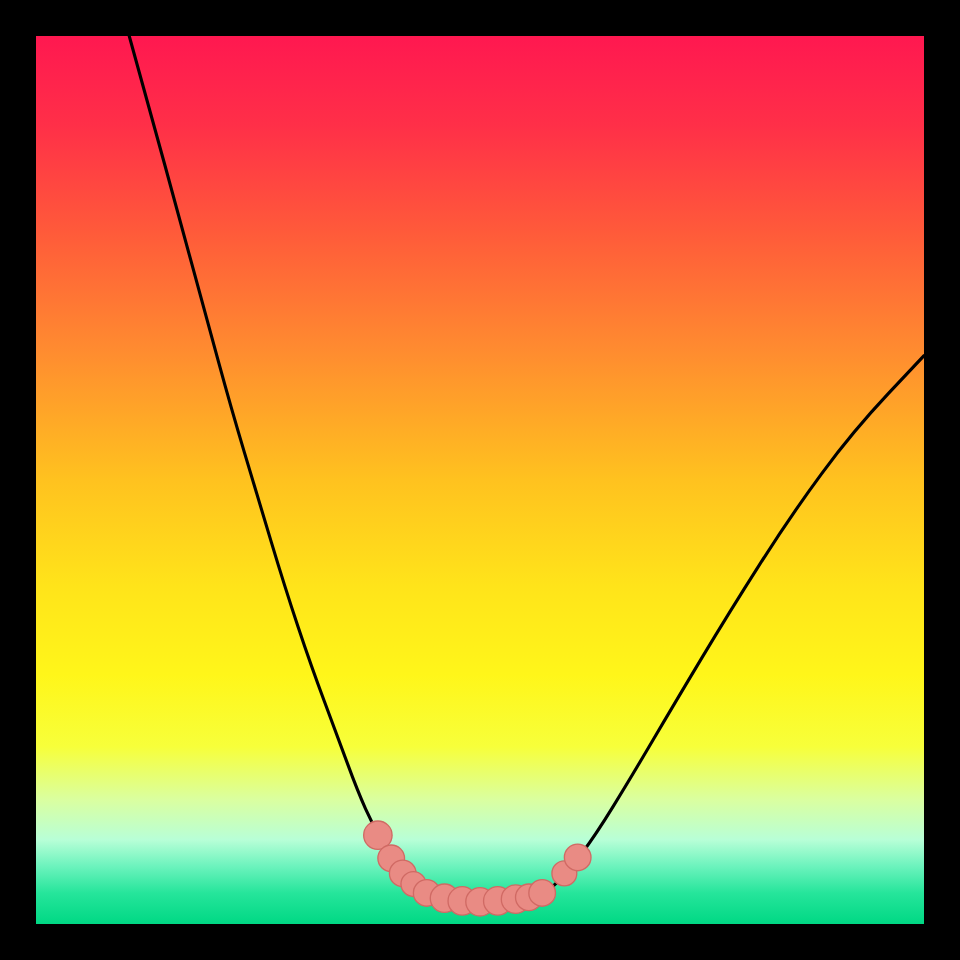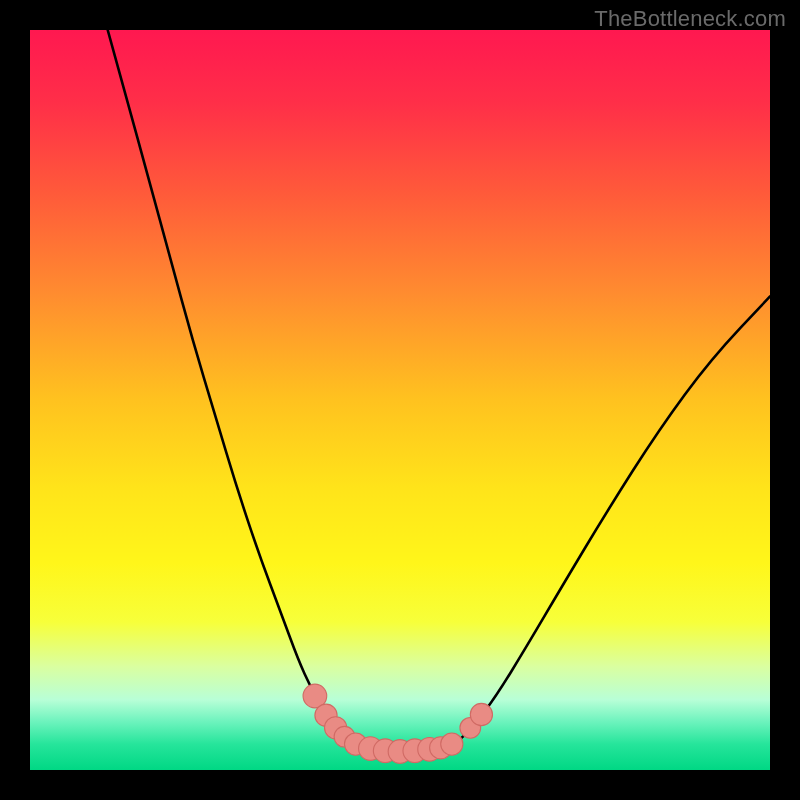--- a/index.html
+++ b/index.html
@@ -39,21 +39,20 @@
   .plot-area svg {
     display: block;
     width: 740px;
     height: 740px;
   }
 </style>
 </head>
 <body>
 
 <div class="frame">
-  <div class="watermark">TheBottleneck.com</div>
 
   <div class="plot-area">
     <svg viewBox="0 0 100 100" preserveAspectRatio="none">
       <defs>
         <linearGradient id="bg-grad" x1="0" y1="0" x2="0" y2="1">
         <stop offset="0%" stop-color="#ff1850"></stop>
             <stop offset="10%" stop-color="#ff2f48"></stop>
             <stop offset="22%" stop-color="#ff5a3a"></stop>
             <stop offset="35%" stop-color="#ff8a30"></stop>
             <stop offset="50%" stop-color="#ffc21f"></stop>

